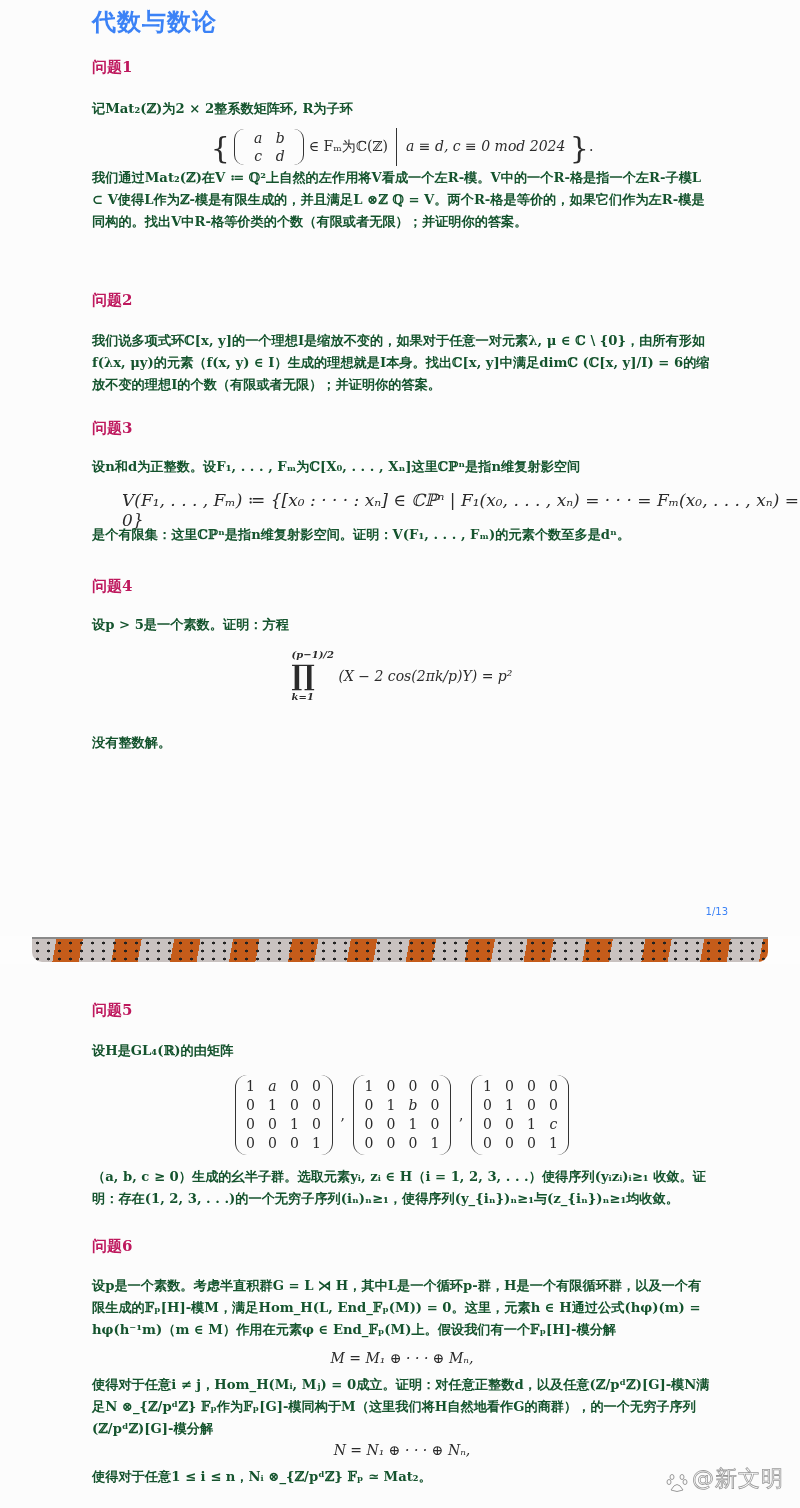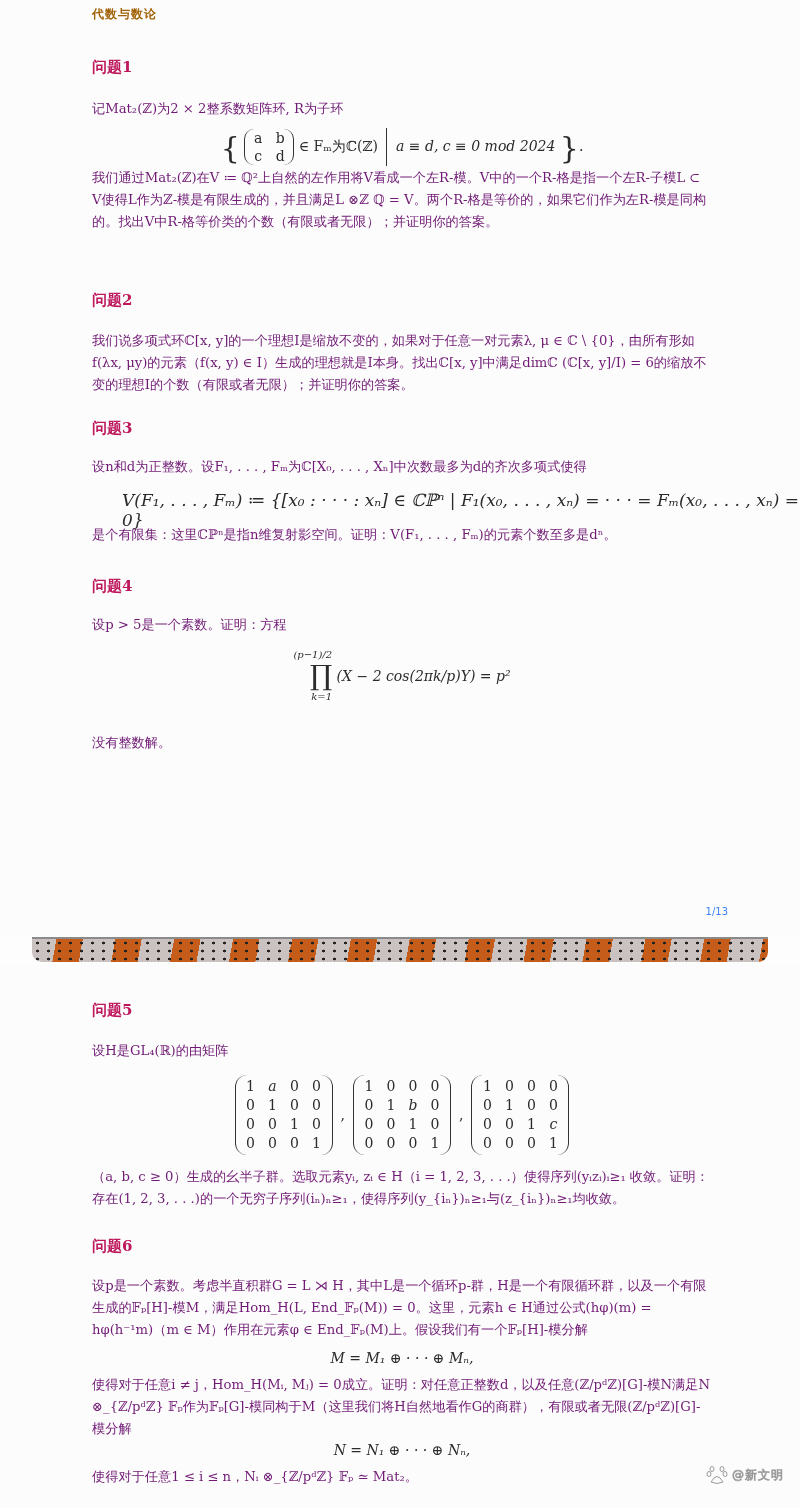--- a/index.html
+++ b/index.html
@@ -2,44 +2,44 @@
 <html><head>
 <meta charset="utf-8">
 <style>
   * { box-sizing: border-box; margin: 0; padding: 0; }
   html, body { width: 800px; height: 1508px; background: #fdfdfd; overflow: hidden; }
   body { font-family: "DejaVu Serif", "Liberation Serif", serif; color: #2a2a2a; position: relative; }
   .page { position: absolute; left: 0; width: 800px; background: #fcfcfc; }
   .page1 { top: 0; height: 936px; }
   .page2 { top: 964px; height: 544px; }
   .el { position: absolute; left: 92px; }
-  .doc-title { font-size: 12px; font-weight: bold; top: 6px; letter-spacing: 1px; color: #a16207; }
+  .doc-title { font-size: 24px; font-weight: bold; top: 6px; letter-spacing: 1px; color: #3b82f6; }
   .heading { font-size: 15px; font-weight: bold; color: #be185d; }
-  .para { font-size: 13.2px; line-height: 22px; width: 620px; color: #701a75; }
+  .para { font-size: 13.2px; line-height: 22px; width: 620px; color: #14532d; font-weight: bold; }
   .math { font-style: italic; }
   .center { position: absolute; left: 92px; width: 620px; text-align: center; font-size: 14px; color: #2b2b2b; }
   .setbrace { font-size: 30px; vertical-align: middle; font-style: normal; }
-  .mat2 { display: inline-block; vertical-align: middle; border-left: 1.5px solid #333; border-right: 1.5px solid #333; border-radius: 10px; padding: 0 2px; line-height: 18px; }
+  .mat2 { display: inline-block; vertical-align: middle; border-left: 1.5px solid #333; border-right: 1.5px solid #333; border-radius: 10px; padding: 0 12px; line-height: 18px; font-style: italic; }
   .mat2 div span { display: inline-block; width: 22px; text-align: center; }
   .bar { display: inline-block; width: 1px; height: 38px; background: #333; vertical-align: middle; margin: 0 4px; }
-  .prod { display: inline-block; vertical-align: middle; text-align: right; line-height: 14px; }
+  .prod { display: inline-block; vertical-align: middle; text-align: left; line-height: 14px; font-weight: bold; }
   .prod .lim { font-size: 10px; font-style: italic; display: block; }
   .prod .sym { font-size: 28px; display: block; line-height: 28px; }
   .mat4 { display: inline-block; vertical-align: middle; border-left: 1.5px solid #333; border-right: 1.5px solid #333; border-radius: 12px; padding: 2px 4px; line-height: 19px; font-size: 14px; }
   .mat4 div span { display: inline-block; width: 22px; text-align: center; }
   .mat4 .v { font-style: italic; }
   .comma { display: inline-block; vertical-align: middle; margin: 0 8px; }
   .page-num { position: absolute; right: 72px; top: 906px; font-family: "DejaVu Sans", sans-serif; font-size: 10px; color: #3b82f6; }
   .divider-strip { position: absolute; left: 32px; top: 937px; width: 736px; height: 25px; border-radius: 0 0 10px 10px;
     background:
       radial-gradient(circle, #222 1.3px, transparent 1.6px) 0 0 / 11px 8px,
       repeating-linear-gradient(100deg, #c9c2c0 0 16px, #c9c2c0 16px 24px, #c55c1a 24px 50px, #c9c2c0 50px 58px);
     border-top: 2px solid #8a8a8a; }
-  .watermark { position: absolute; right: 16px; top: 1464px; font-family: "DejaVu Sans", sans-serif; font-size: 12px; color: #fff;
-    -webkit-text-stroke: 0.8px #9a9a9a; letter-spacing: 1px; display: flex; align-items: center; gap: 4px; }
+  .watermark { position: absolute; right: 16px; top: 1464px; font-family: "DejaVu Sans", sans-serif; font-size: 22px; color: #fff;
+    -webkit-text-stroke: 0.8px #9a9a9a; letter-spacing: 1px; display: flex; align-items: flex-end; gap: 4px; }
   .paw { width: 22px; height: 22px; position: relative; display: inline-block; }
   .paw svg { width: 22px; height: 22px; }
 </style>
 </head>
 <body>
 
 <div class="page page1"></div>
 <div class="page page2"></div>
 
 <div class="el doc-title">代数与数论</div>
@@ -56,21 +56,21 @@
   <span class="bar"></span>
   <span class="math">a ≡ d, c ≡ 0   mod 2024</span>
   <span class="setbrace">}</span><span>.</span>
 </div>
 <div class="el para" style="top:167px">我们通过Mat₂(ℤ)在V ≔ ℚ²上自然的左作用将V看成一个左R-模。V中的一个R-格是指一个左R-子模L ⊂ V使得L作为ℤ-模是有限生成的，并且满足L ⊗ℤ ℚ = V。两个R-格是等价的，如果它们作为左R-模是同构的。找出V中R-格等价类的个数（有限或者无限）；并证明你的答案。</div>
 
 <div class="el heading" style="top:291px">问题2</div>
 <div class="el para" style="top:330px">我们说多项式环ℂ[x, y]的一个理想I是缩放不变的，如果对于任意一对元素λ, μ ∈ ℂ \ {0}，由所有形如f(λx, μy)的元素（f(x, y) ∈ I）生成的理想就是I本身。找出ℂ[x, y]中满足dimℂ (ℂ[x, y]/I) = 6的缩放不变的理想I的个数（有限或者无限）；并证明你的答案。</div>
 
 <div class="el heading" style="top:419px">问题3</div>
-<div class="el para" style="top:456px">设n和d为正整数。设F₁, . . . , Fₘ为ℂ[X₀, . . . , Xₙ]中次数最多为d的齐次多项式使得</div>
+<div class="el para" style="top:456px">设n和d为正整数。设F₁, . . . , Fₘ为ℂ[X₀, . . . , Xₙ]这里ℂℙⁿ是指n维复射影空间</div>
 <div class="el" style="top:490px; left:122px; font-size:17px; font-style:italic;">V(F₁, . . . , Fₘ) ≔ {[x₀ : · · · : xₙ] ∈ ℂℙⁿ | F₁(x₀, . . . , xₙ) = · · · = Fₘ(x₀, . . . , xₙ) = 0}</div>
 <div class="el para" style="top:524px">是个有限集：这里ℂℙⁿ是指n维复射影空间。证明：V(F₁, . . . , Fₘ)的元素个数至多是dⁿ。</div>
 
 <div class="el heading" style="top:577px">问题4</div>
 <div class="el para" style="top:614px">设p &gt; 5是一个素数。证明：方程</div>
 <div class="center" style="top:648px">
   <span class="prod">
     <span class="lim">(p−1)/2</span>
     <span class="sym">∏</span>
     <span class="lim">k=1</span>
@@ -101,21 +101,21 @@
     <div><span>0</span><span>1</span><span>0</span><span>0</span></div>
     <div><span>0</span><span>0</span><span>1</span><span class="v">c</span></div>
     <div><span>0</span><span>0</span><span>0</span><span>1</span></div>
   </span>
 </div>
 <div class="el para" style="top:1166px">（a, b, c ≥ 0）生成的幺半子群。选取元素yᵢ, zᵢ ∈ H（i = 1, 2, 3, . . .）使得序列(yᵢzᵢ)ᵢ≥₁ 收敛。证明：存在(1, 2, 3, . . .)的一个无穷子序列(iₙ)ₙ≥₁，使得序列(y_{iₙ})ₙ≥₁与(z_{iₙ})ₙ≥₁均收敛。</div>
 
 <div class="el heading" style="top:1237px">问题6</div>
 <div class="el para" style="top:1275px">设p是一个素数。考虑半直积群G = L ⋊ H，其中L是一个循环p-群，H是一个有限循环群，以及一个有限生成的𝔽ₚ[H]-模M，满足Hom_H(L, End_𝔽ₚ(M)) = 0。这里，元素h ∈ H通过公式(hφ)(m) = hφ(h⁻¹m)（m ∈ M）作用在元素φ ∈ End_𝔽ₚ(M)上。假设我们有一个𝔽ₚ[H]-模分解</div>
 <div class="center" style="top:1350px; font-style:italic;">M = M₁ ⊕ · · · ⊕ Mₙ,</div>
-<div class="el para" style="top:1374px">使得对于任意i ≠ j，Hom_H(Mᵢ, Mⱼ) = 0成立。证明：对任意正整数d，以及任意(ℤ/pᵈℤ)[G]-模N满足N ⊗_{ℤ/pᵈℤ} 𝔽ₚ作为𝔽ₚ[G]-模同构于M（这里我们将H自然地看作G的商群），有限或者无限(ℤ/pᵈℤ)[G]-模分解</div>
+<div class="el para" style="top:1374px">使得对于任意i ≠ j，Hom_H(Mᵢ, Mⱼ) = 0成立。证明：对任意正整数d，以及任意(ℤ/pᵈℤ)[G]-模N满足N ⊗_{ℤ/pᵈℤ} 𝔽ₚ作为𝔽ₚ[G]-模同构于M（这里我们将H自然地看作G的商群），的一个无穷子序列(ℤ/pᵈℤ)[G]-模分解</div>
 <div class="center" style="top:1442px; font-style:italic;">N = N₁ ⊕ · · · ⊕ Nₙ,</div>
 <div class="el para" style="top:1466px">使得对于任意1 ≤ i ≤ n，Nᵢ ⊗_{ℤ/pᵈℤ} 𝔽ₚ ≃ Mat₂。</div>
 
 <div class="watermark">
   <span class="paw">
     <svg viewBox="0 0 22 22">
       <g fill="none" stroke="#9a9a9a" stroke-width="1">
         <ellipse cx="6" cy="5" rx="2" ry="2.5"></ellipse>
         <ellipse cx="16" cy="5" rx="2" ry="2.5"></ellipse>
         <ellipse cx="3" cy="10" rx="2" ry="2.5"></ellipse>

